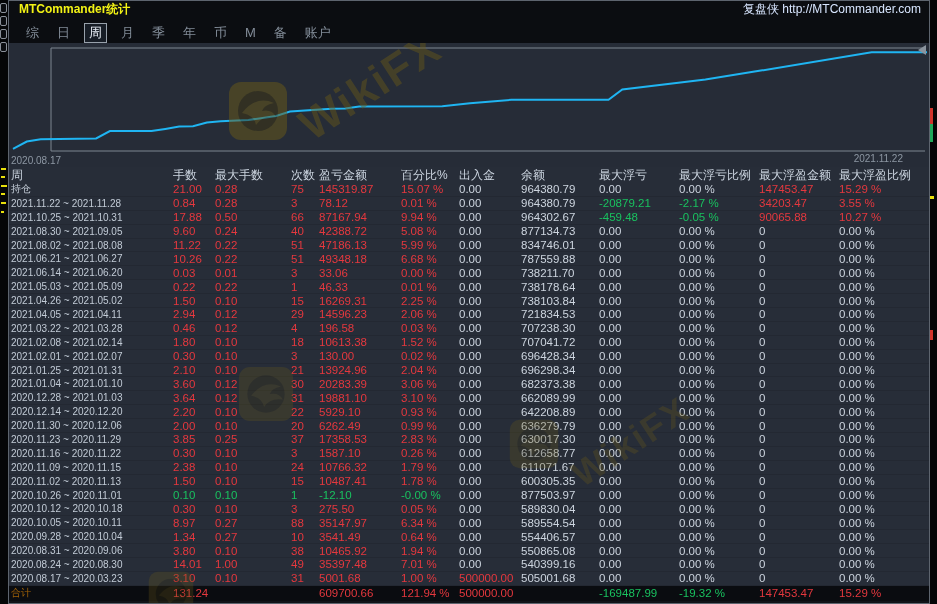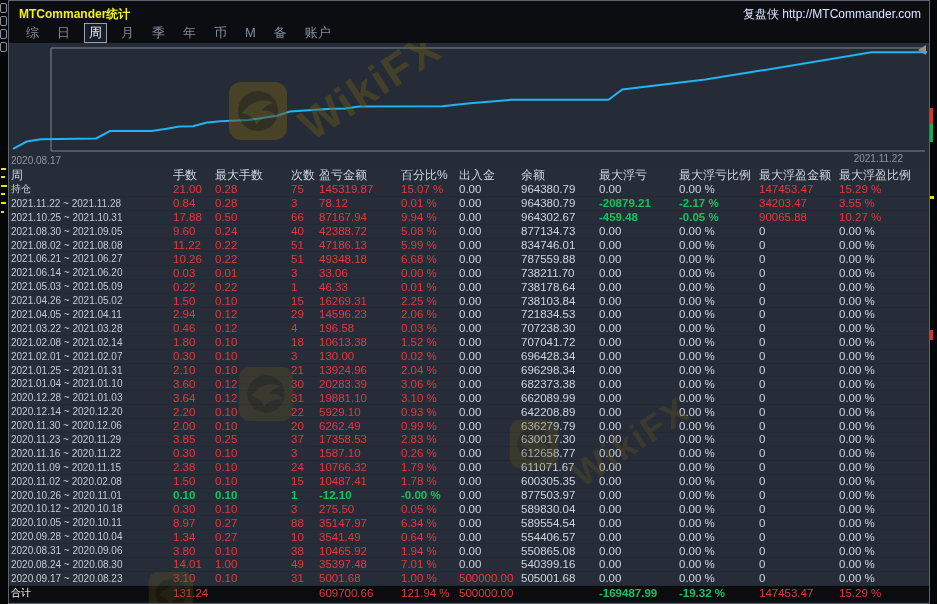--- a/index.html
+++ b/index.html
@@ -14,21 +14,21 @@
   .dock-tick { position:absolute; left:1px; height:2px; background:#e8e00a; }
 
   
   .right-strip { position:absolute; right:0; top:0; width:7px; height:604px; background:#050607; z-index:20; }
   .rs-mark { position:absolute; left:0; }
 
   
   .window { position:absolute; left:8px; top:0; width:922px; height:604px;
             border:1px solid #5d646e; background:#11151b; overflow:hidden; }
 
-  .titlebar { height:22px; background:#0b0d11; display:flex; align-items:flex-end;
+  .titlebar { height:22px; background:#0b0d11; display:flex; align-items:flex-start;
               justify-content:space-between; padding:0 8px 0 10px; }
   .title { color:#f2f215; font-size:12px; font-weight:bold; }
   .brand { color:#d8e6ff; font-size:12px; }
 
   .menubar { height:20px; background:#0b0d11; display:flex; align-items:center; padding-left:8px; }
   .menu-item { color:#828c98; font-size:13px; padding:0 9px; line-height:18px; cursor:default; }
   .menu-item.active { color:#e8eef6; border:1px solid #98a1ab; background:#171d26; padding:0 4px; margin:0 5px; }
 
   
   .chart { position:relative; height:124px; background:#262c37; overflow:hidden; }
@@ -51,24 +51,24 @@
   
   .grid { display:grid; grid-template-columns:162px 42px 76px 28px 82px 58px 62px 78px 80px 80px 80px 84px;
           align-items:center; padding-left:2px; }
   .thead { height:16px; background:#272d38; color:#ccd5e0; font-size:12px; }
   .thead > div { padding-left:0; white-space:nowrap; }
   .tbody { background:#272d38; }
   .row { height:13.9px; font-size:11.5px; border-bottom:1px solid rgba(0,0,0,0.10); }
   .row > div, .total > div { white-space:nowrap; overflow:hidden; }
   .week { color:#c2cbd6; font-size:10px; }
   .r { color:#e5383e; }
-  .g { color:#19c15f;font-weight:bold; }
+  .g { color:#19c15f; }
   .w { color:#cdd5df; }
   .total { height:15px; background:#0a0c10; font-size:11.5px; }
-  .total .week { color:#ffffff; }
+  .total .week { color:#a16207; }
 
   
   .sliver { position:relative; height:4px; background:#101318; overflow:hidden; }
 </style>
 </head>
 <body>
 
 <div class="screen">
 
   <div class="left-strip">
@@ -436,21 +436,21 @@
           <div class="r">10766.32</div>
           <div class="r">1.79 %</div>
           <div class="w">0.00</div>
           <div class="w">611071.67</div>
           <div class="w">0.00</div>
           <div class="w">0.00 %</div>
           <div class="w">0</div>
           <div class="w">0.00 %</div>
         </div>
         <div class="row grid">
-          <div class="week">2020.11.02 ~ 2020.02.08</div>
+          <div class="week">2020.11.02 ~ 2020.11.13</div>
           <div class="r">1.50</div>
           <div class="r">0.10</div>
           <div class="r">15</div>
           <div class="r">10487.41</div>
           <div class="r">1.78 %</div>
           <div class="w">0.00</div>
           <div class="w">600305.35</div>
           <div class="w">0.00</div>
           <div class="w">0.00 %</div>
           <div class="w">0</div>
@@ -534,21 +534,21 @@
           <div class="r">35397.48</div>
           <div class="r">7.01 %</div>
           <div class="w">0.00</div>
           <div class="w">540399.16</div>
           <div class="w">0.00</div>
           <div class="w">0.00 %</div>
           <div class="w">0</div>
           <div class="w">0.00 %</div>
         </div>
         <div class="row grid">
-          <div class="week">2020.09.17 ~ 2020.08.23</div>
+          <div class="week">2020.08.17 ~ 2020.03.23</div>
           <div class="r">3.10</div>
           <div class="r">0.10</div>
           <div class="r">31</div>
           <div class="r">5001.68</div>
           <div class="r">1.00 %</div>
           <div class="r">500000.00</div>
           <div class="w">505001.68</div>
           <div class="w">0.00</div>
           <div class="w">0.00 %</div>
           <div class="w">0</div>

